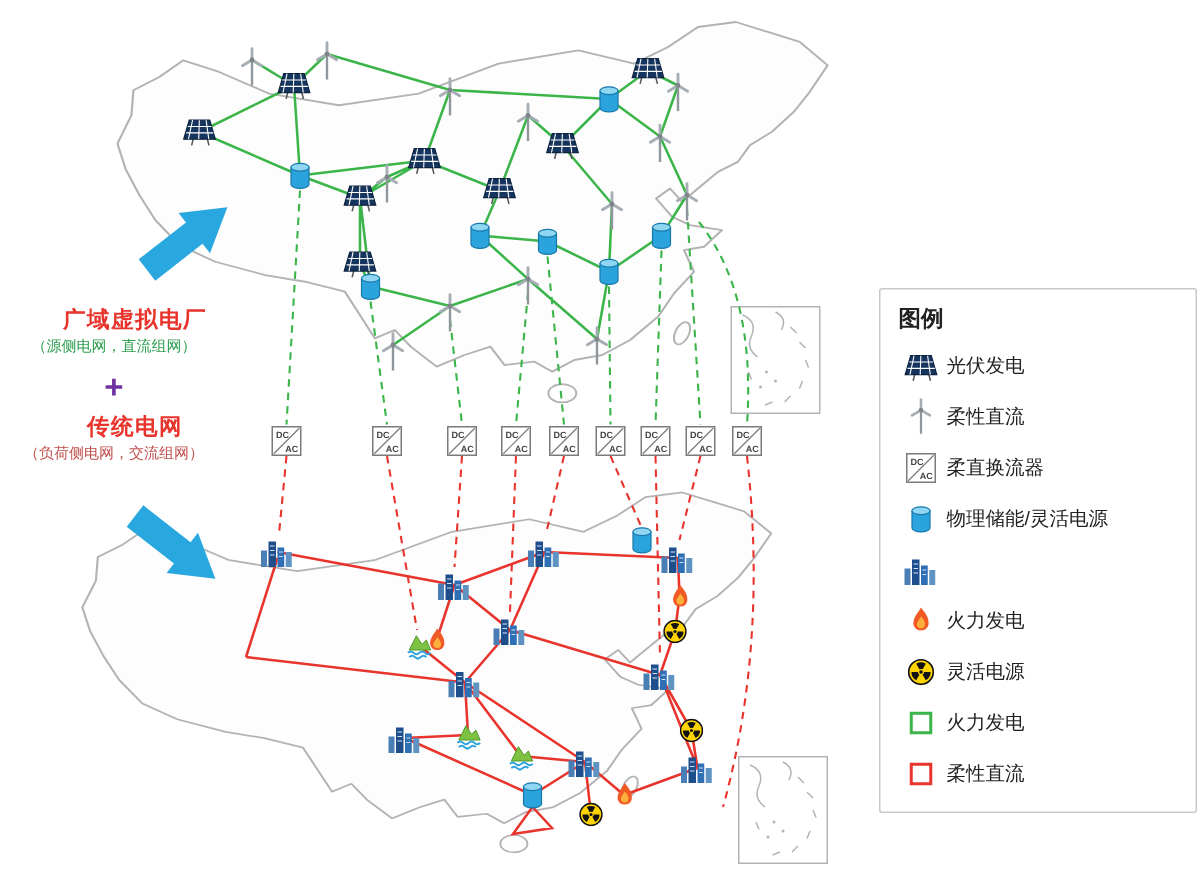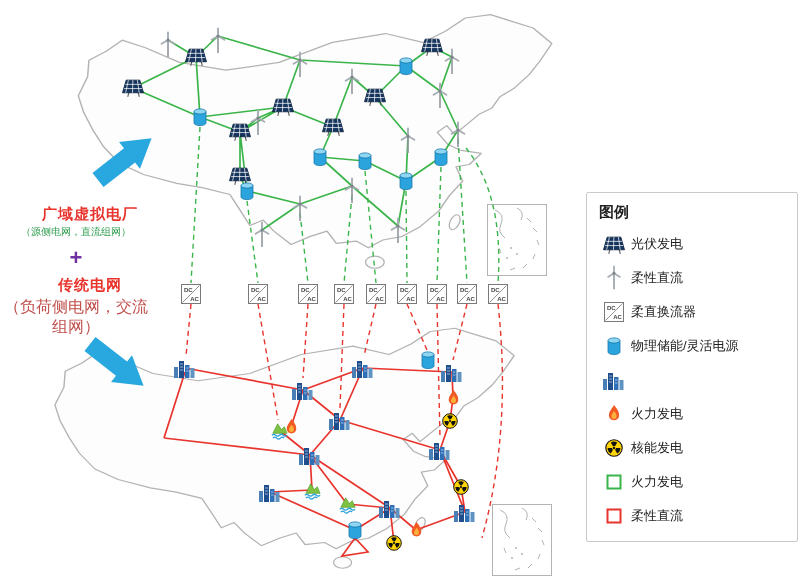--- a/index.html
+++ b/index.html
@@ -5,21 +5,21 @@
   html,body{margin:0;padding:0;background:#fff;}
   .canvas{position:relative;width:800px;height:585px;background:#fff;overflow:hidden;
           font-family:"Liberation Sans",sans-serif;}
   .scene{position:absolute;left:0;top:0;}
   .dcac{font-size:6px;fill:#444;font-family:"Liberation Sans",sans-serif;font-weight:bold;}
 
   
   .left-panel{position:absolute;left:0;top:205px;width:152px;text-align:center;line-height:1.25;}
   .vpp-title,.grid-title{font-size:15px;font-weight:bold;color:#e8342c;letter-spacing:1px;padding-left:28px;}
   .vpp-subtitle{font-size:10px;color:#2e9e4f;margin-top:2px;}
-  .grid-subtitle{font-size:16px;color:#c0504d;margin-top:2px;}
+  .grid-subtitle{font-size:10px;color:#c0504d;margin-top:2px;}
   .plus-sign{font-size:22px;font-weight:bold;color:#7030a0;margin:6px 0 4px;}
 
   
   .legend{position:absolute;left:586px;top:192px;width:212px;background:#fff;
           border:1px solid #c9c9c9;border-radius:2px;padding:10px 12px 12px;box-sizing:border-box;}
   .legend-title{font-size:15px;font-weight:bold;color:#222;margin-bottom:9px;}
   .legend-row{display:flex;align-items:center;gap:2px;margin-bottom:8px;height:26px;}
   .legend-row:last-child{margin-bottom:0;}
   .legend-icon{width:30px;display:flex;justify-content:center;align-items:center;flex:0 0 30px;}
   .legend-label{font-size:13px;color:#222;white-space:nowrap;}
@@ -321,21 +321,21 @@
     <span class="legend-label">火力发电</span>
   </div>
 
 
   <div class="legend-row">
     <span class="legend-icon">
       <svg width="18" height="18">
             <use href="#sym-nuclear" width="18" height="18"></use>
           </svg>
     </span>
-    <span class="legend-label">核能发电</span>
+    <span class="legend-label">灵活电源</span>
   </div>
 
   <div class="legend-row">
     <span class="legend-icon">
       <svg width="16" height="16">
             <rect x="1.5" y="1.5" width="13" height="13" fill="none" stroke="#3bb54a" stroke-width="2"></rect>
           </svg>
     </span>
     <span class="legend-label">火力发电</span>
   </div>

